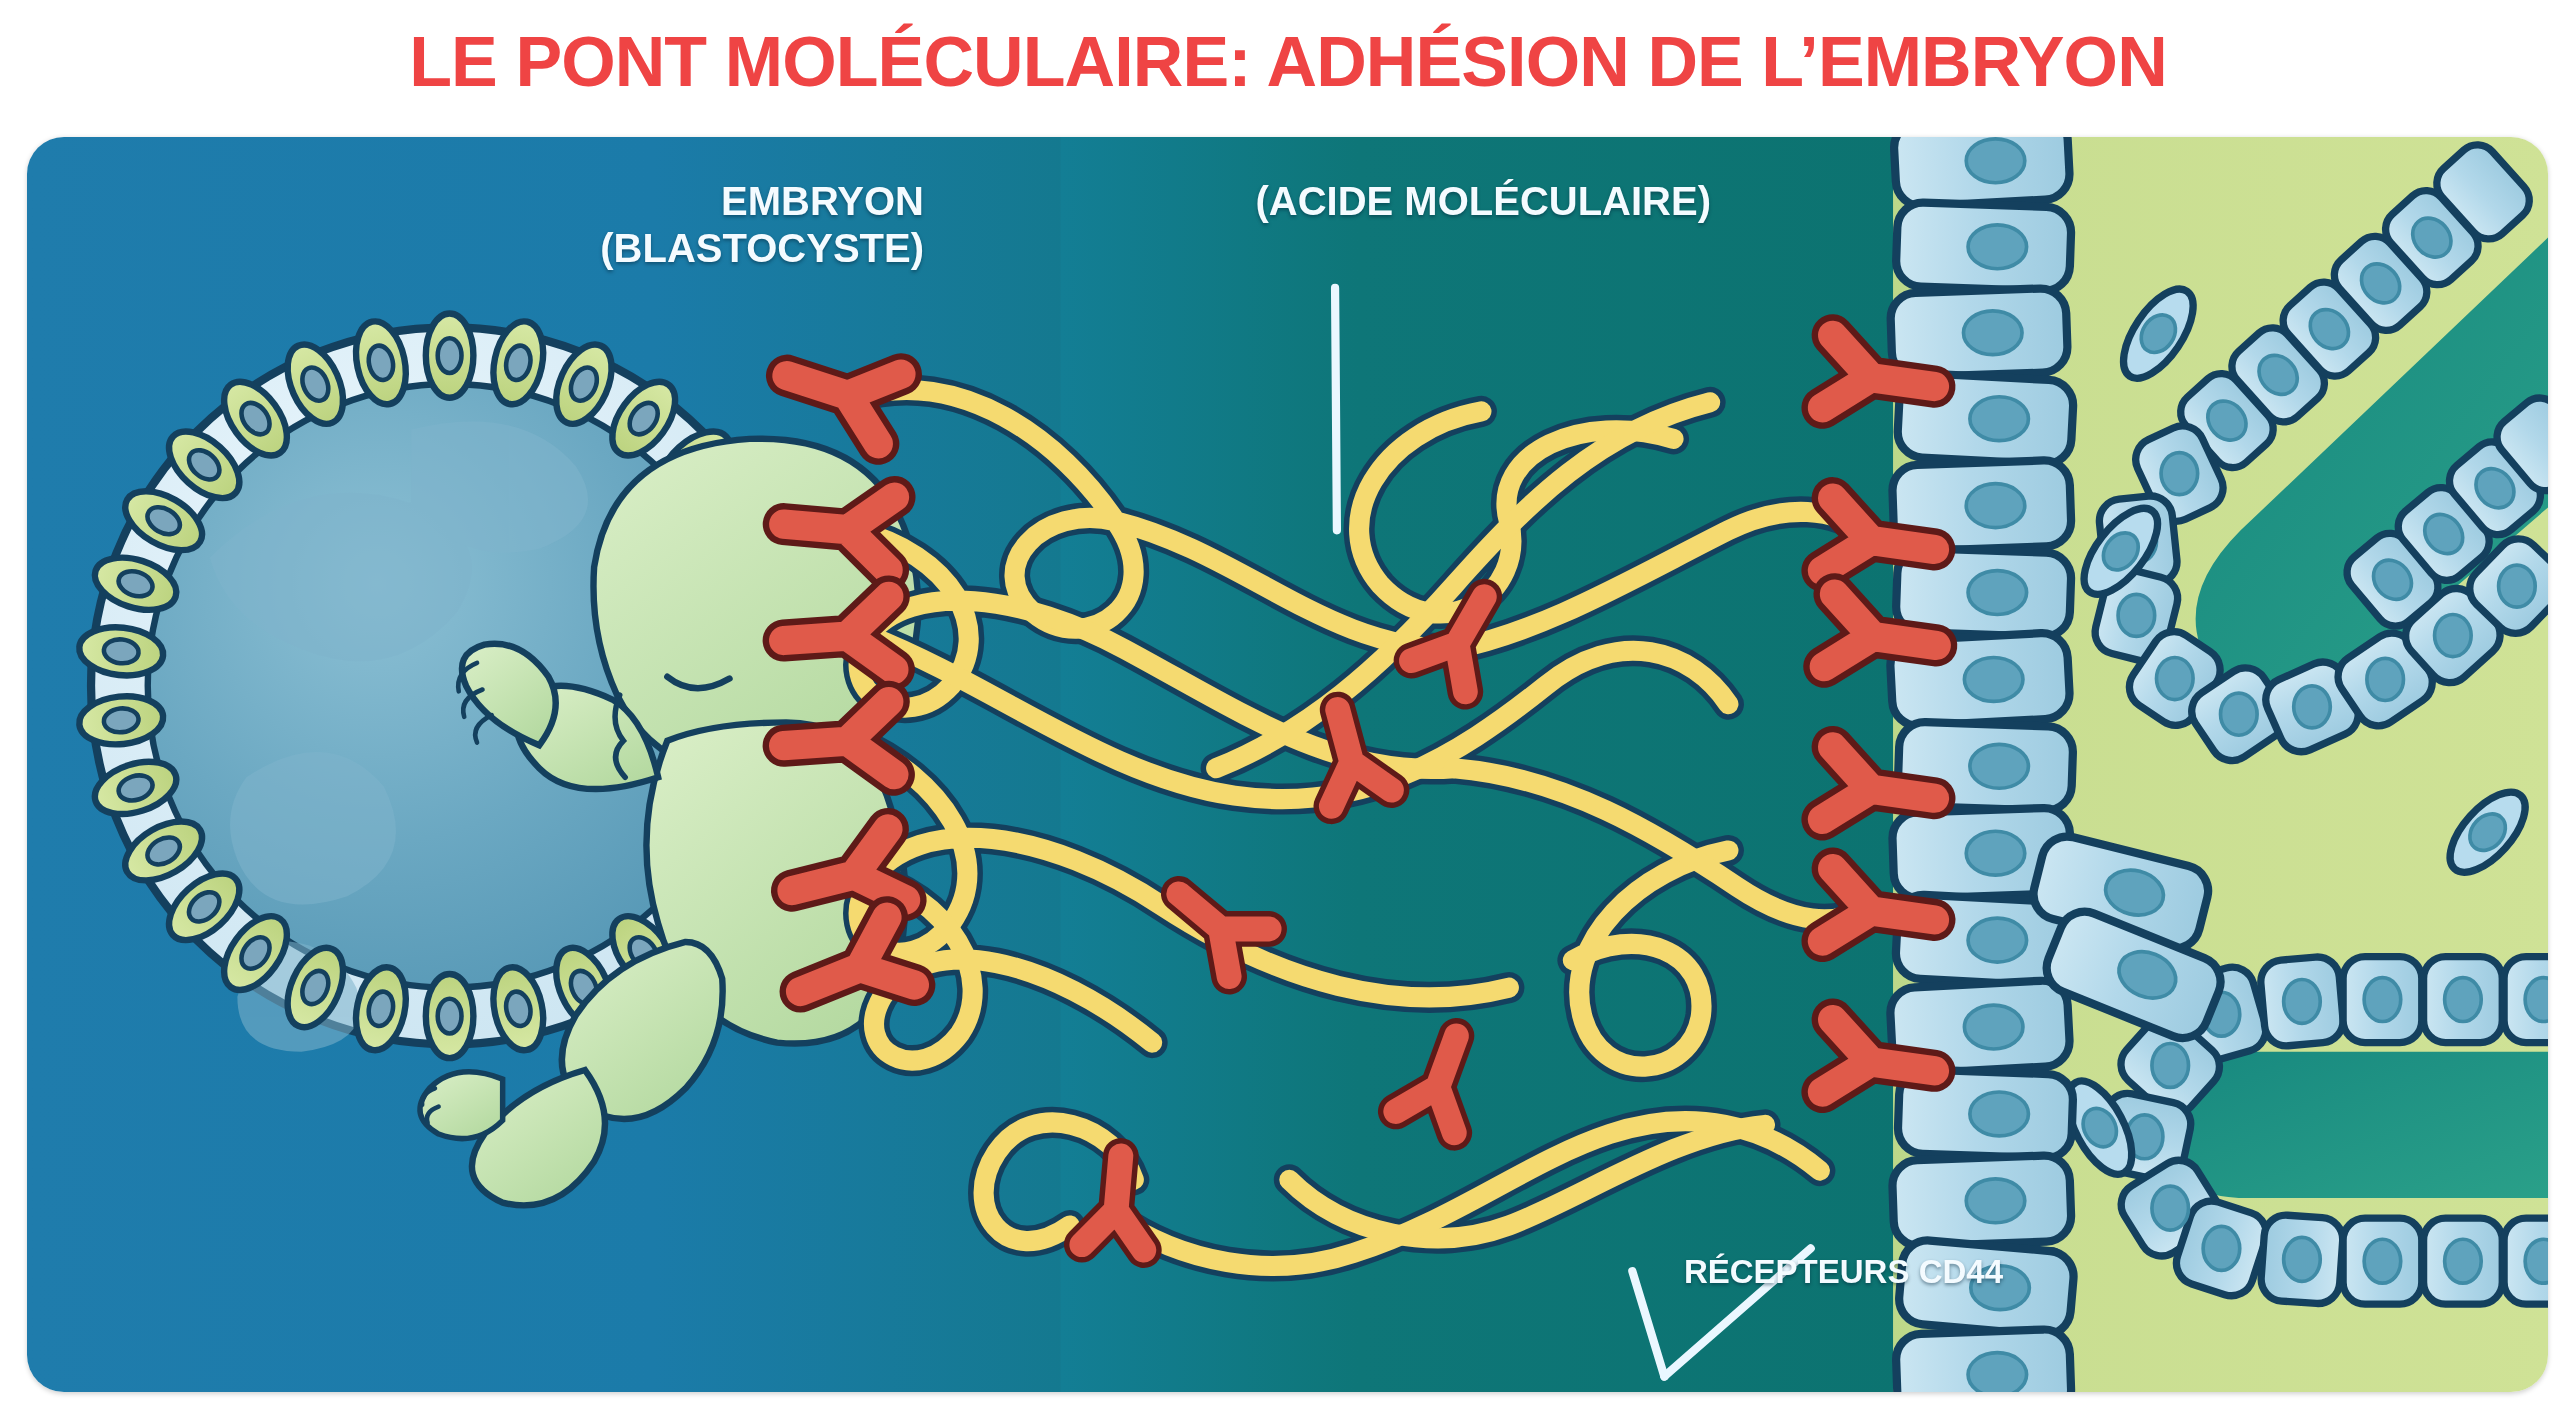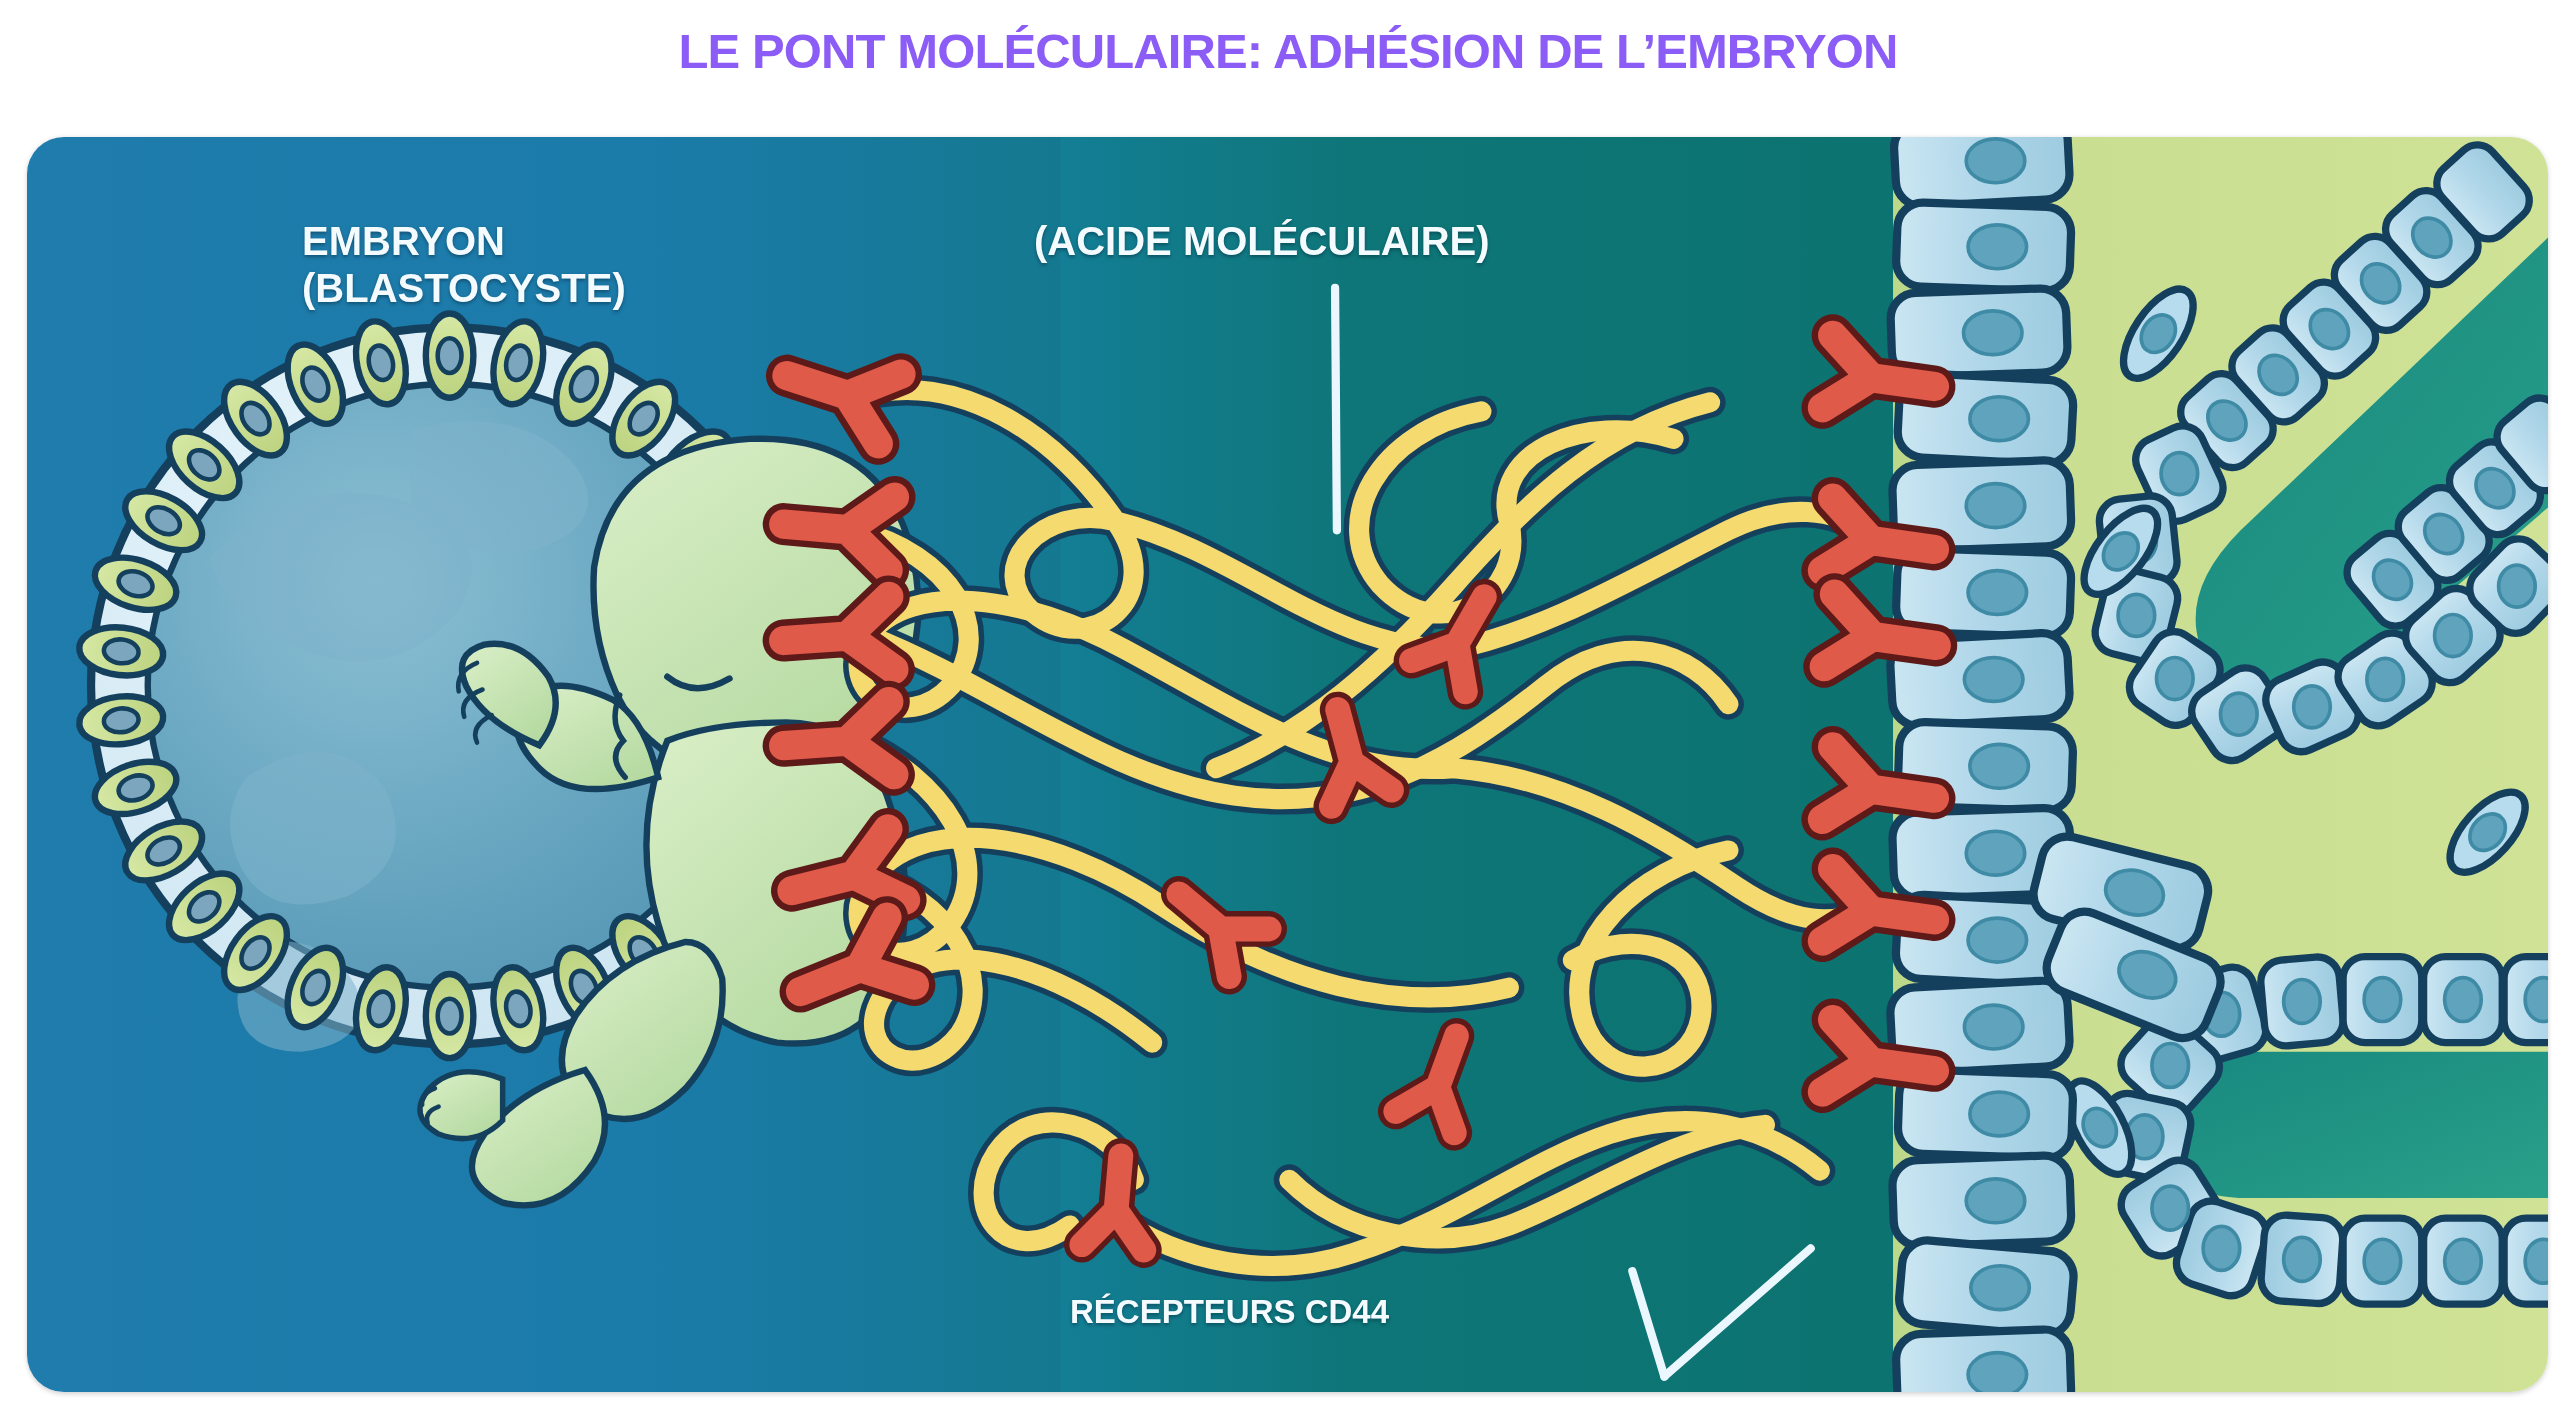--- a/index.html
+++ b/index.html
@@ -13,24 +13,24 @@
     font-family: "Liberation Sans", sans-serif;
     overflow: hidden;
     position: relative;
   }
   #page-title {
     position: absolute;
     top: 25.6px;
     left: 0;
     width: 2576px;
     text-align: center;
-    font-size: 49px;
+    font-size: 70px;
     font-weight: bold;
     letter-spacing: -0.9px;
-    color: #8b5cf6;
+    color: #ef4444;
     font-family: "Liberation Sans", sans-serif;
     line-height: 1.05;
     white-space: nowrap;
   }
   #figure-frame {
     position: absolute;
     left: 27.4px;
     top: 137px;
     width: 2521px;
     height: 1255px;
@@ -38,27 +38,26 @@
     overflow: hidden;
     box-shadow: 0 1.8px 5.5px rgba(0,0,0,0.18);
   }
   #figure-svg {
     display: block;
     width: 100%;
     height: 100%;
   }
   .fig-label {
     position: absolute;
-    text-align: left;
+    text-align: right;
     font-weight: bold;
     font-family: "Liberation Sans", sans-serif;
     line-height: 1.18;
     white-space: nowrap;
     pointer-events: none;
-    margin-top: 40px;
   }
   .label-light {
     color: #f4fbff;
     text-shadow: 0 1.8px 3.7px rgba(0,30,50,0.45);
   }
   .label-dark {
     color: #14405e;
     text-shadow: 0 1.8px 2.7px rgba(255,255,255,0.35);
   }
   #label-embryon {

